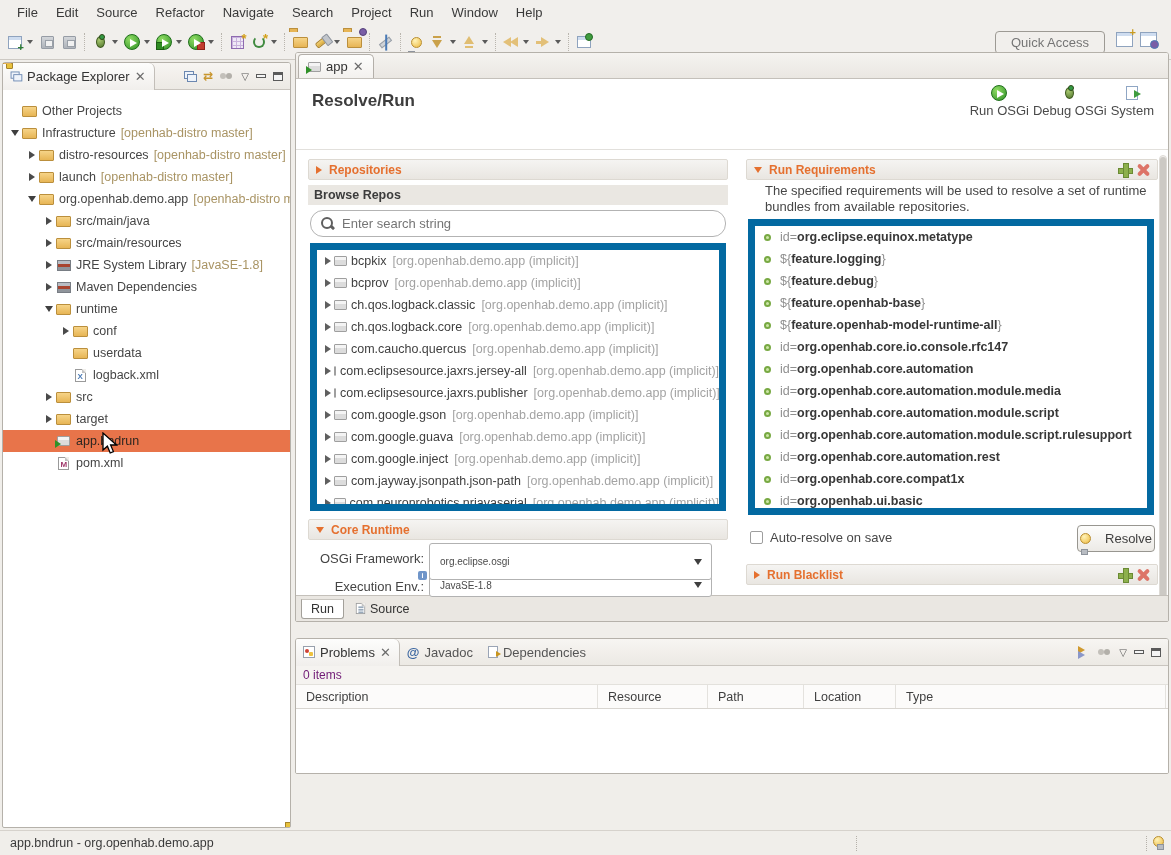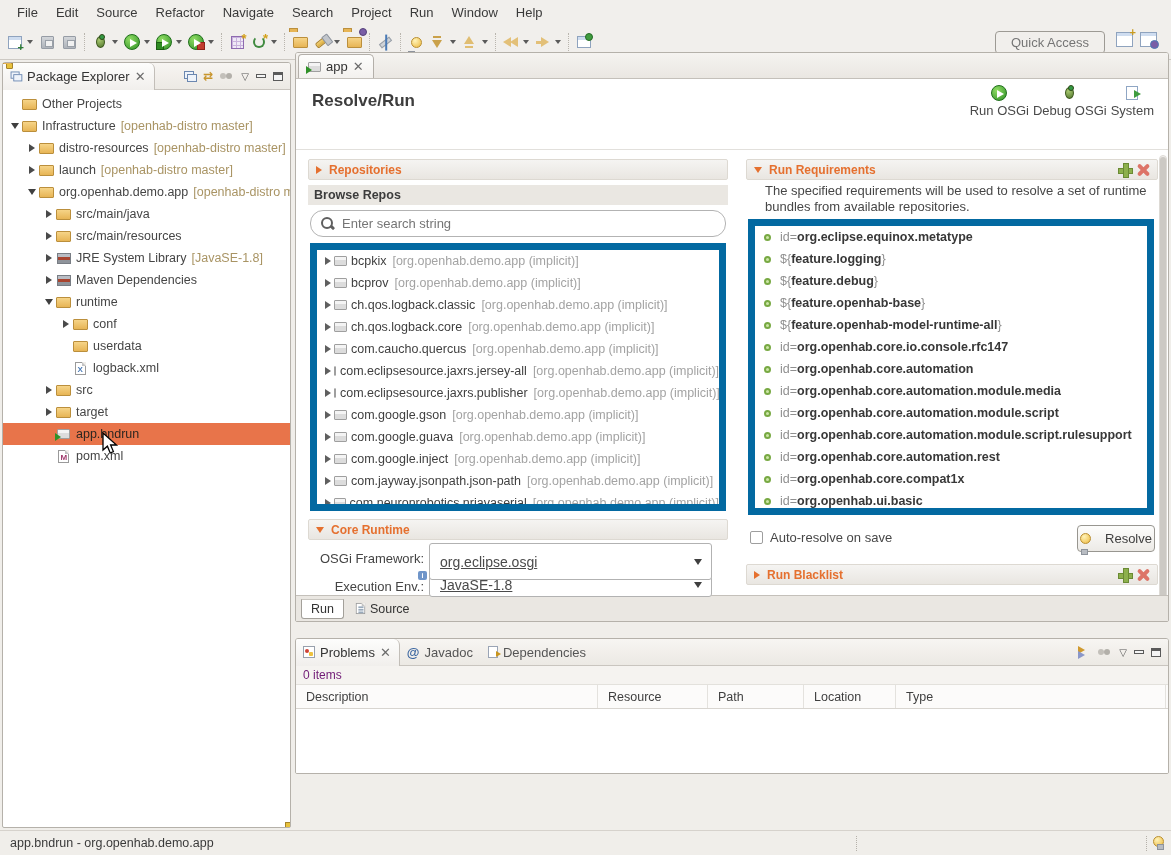--- a/index.html
+++ b/index.html
@@ -70,21 +70,21 @@
   .vmenu { color:#555; font-size:10px; }
   .minbox { width:10px;height:4px;border:1px solid #5a5a5a;background:#f4f4f4;}
   .maxbox { width:10px;height:9px;border:1px solid #5a5a5a;background:#f4f4f4;position:relative;}
   .maxbox::before { content:"";position:absolute;left:0;top:0;right:0;height:2px;background:#5a5a5a;}
 
   #package-explorer { left:2px; top:62px; width:289px; height:766px; }
   #editor { left:295px; top:52px; width:874px; height:570px; }
   #problems { left:295px; top:638px; width:874px; height:136px; }
 
   
-  .tree { padding-top:3px; font-size:12.5px; }
+  .tree { padding-top:10px; font-size:12.5px; }
   .trow { height:22px; display:flex; align-items:center; white-space:nowrap; overflow:hidden; }
   .trow.sel { background:#e8744a; }
   .exp { width:12px; flex:0 0 12px; display:flex; justify-content:center; }
   .exp-r { width:0;height:0;border-left:6px solid #4a4a4a;border-top:4.5px solid transparent;border-bottom:4.5px solid transparent;}
   .exp-d { width:0;height:0;border-top:6px solid #3f3f3f;border-left:4.5px solid transparent;border-right:4.5px solid transparent;}
   .ti { width:17px; flex:0 0 17px; display:flex; justify-content:center; margin-right:4px; }
   .tlab { color:#454545; } .trow.sel .tlab { color:#2d2620; }
   .tdec { color:#a99464; margin-left:5px; }
   .i-lib { width:14px;height:11px;background:linear-gradient(#b9bdc4 0 3px,#a8442f 3px 6px,#8f949b 6px 11px);border:1px solid #787d84;}
   .page { width:11px;height:13px;background:#fff;border:1px solid #9a9a9a;position:relative;}
@@ -129,21 +129,21 @@
   .lrow { height:22px; display:flex; align-items:center; white-space:nowrap; overflow:hidden; padding-left:5px; font-size:12.5px; }
   .lrow .exp-r { border-left-color:#5f5f5f; }
   .lname { color:#3f3f3f; margin-left:4px; }
   .ldec { color:#a3a3a3; margin-left:6px; }
   .reqrow { height:22px; display:flex; align-items:center; padding-left:9px; font-size:12.5px; white-space:nowrap; overflow:hidden; }
   .reqdot { width:7px;height:7px;border-radius:50%;background:#cde6a8;border:2px solid #78a943;margin-right:9px;flex:0 0 auto;}
   .dim { color:#8f8f8f; } .reqb { font-weight:bold; color:#383838; }
   .desc { position:absolute; font-size:13px; line-height:16px; color:#474747;margin-left:17px; }
   .flabel { position:absolute; width:120px; text-align:right; font-size:13px; color:#444; }
   .combo { position:absolute; background:#fff; border:1px solid #b2b2b2; border-radius:3px; display:flex; align-items:center; overflow:hidden; }
-  .combo .val { flex:1; padding-left:10px; font-size:14px; color:#4a4a4a;text-decoration:underline; }
+  .combo .val { flex:1; padding-left:10px; font-size:10px; color:#4a4a4a; }
   .combo .dda { width:26px; display:flex; justify-content:center; }
   .dda::after { content:""; width:0;height:0;border-top:6px solid #3f3f3f;border-left:4.5px solid transparent;border-right:4.5px solid transparent;}
   .infoi { position:absolute; width:9px;height:9px;border-radius:2px;background:#6f95c9;color:#fff;font-size:7px;font-weight:bold;text-align:center;line-height:9px;}
   .cbx { position:absolute; width:13px;height:13px;border:1px solid #9e9e9e;border-radius:2px;background:#fff;}
   .cbxlab { position:absolute; font-size:13px; color:#474747; }
   .btn { position:absolute; display:flex; align-items:center; gap:14px; justify-content:center; border:1px solid #989690; border-radius:4px; background:linear-gradient(#fdfdfc,#eceae6); font-size:13px; color:#3f3f3f; }
   .scrolltrack { position:absolute; width:8px; background:#f1efec; border:1px solid #dddad5; border-radius:4px; }
   .scrollthumb { position:absolute; left:0; right:0; background:#ccc9c4; border-radius:4px; }
   .bstrip { position:absolute; left:0; right:0; bottom:0; height:26px; background:#eae7e2; border-top:1px solid #c4c0ba; display:flex; align-items:center; padding-left:5px; gap:2px; }
   .btab { height:20px; display:flex; align-items:center; gap:4px; padding:0 9px; font-size:12.5px; color:#333; }

